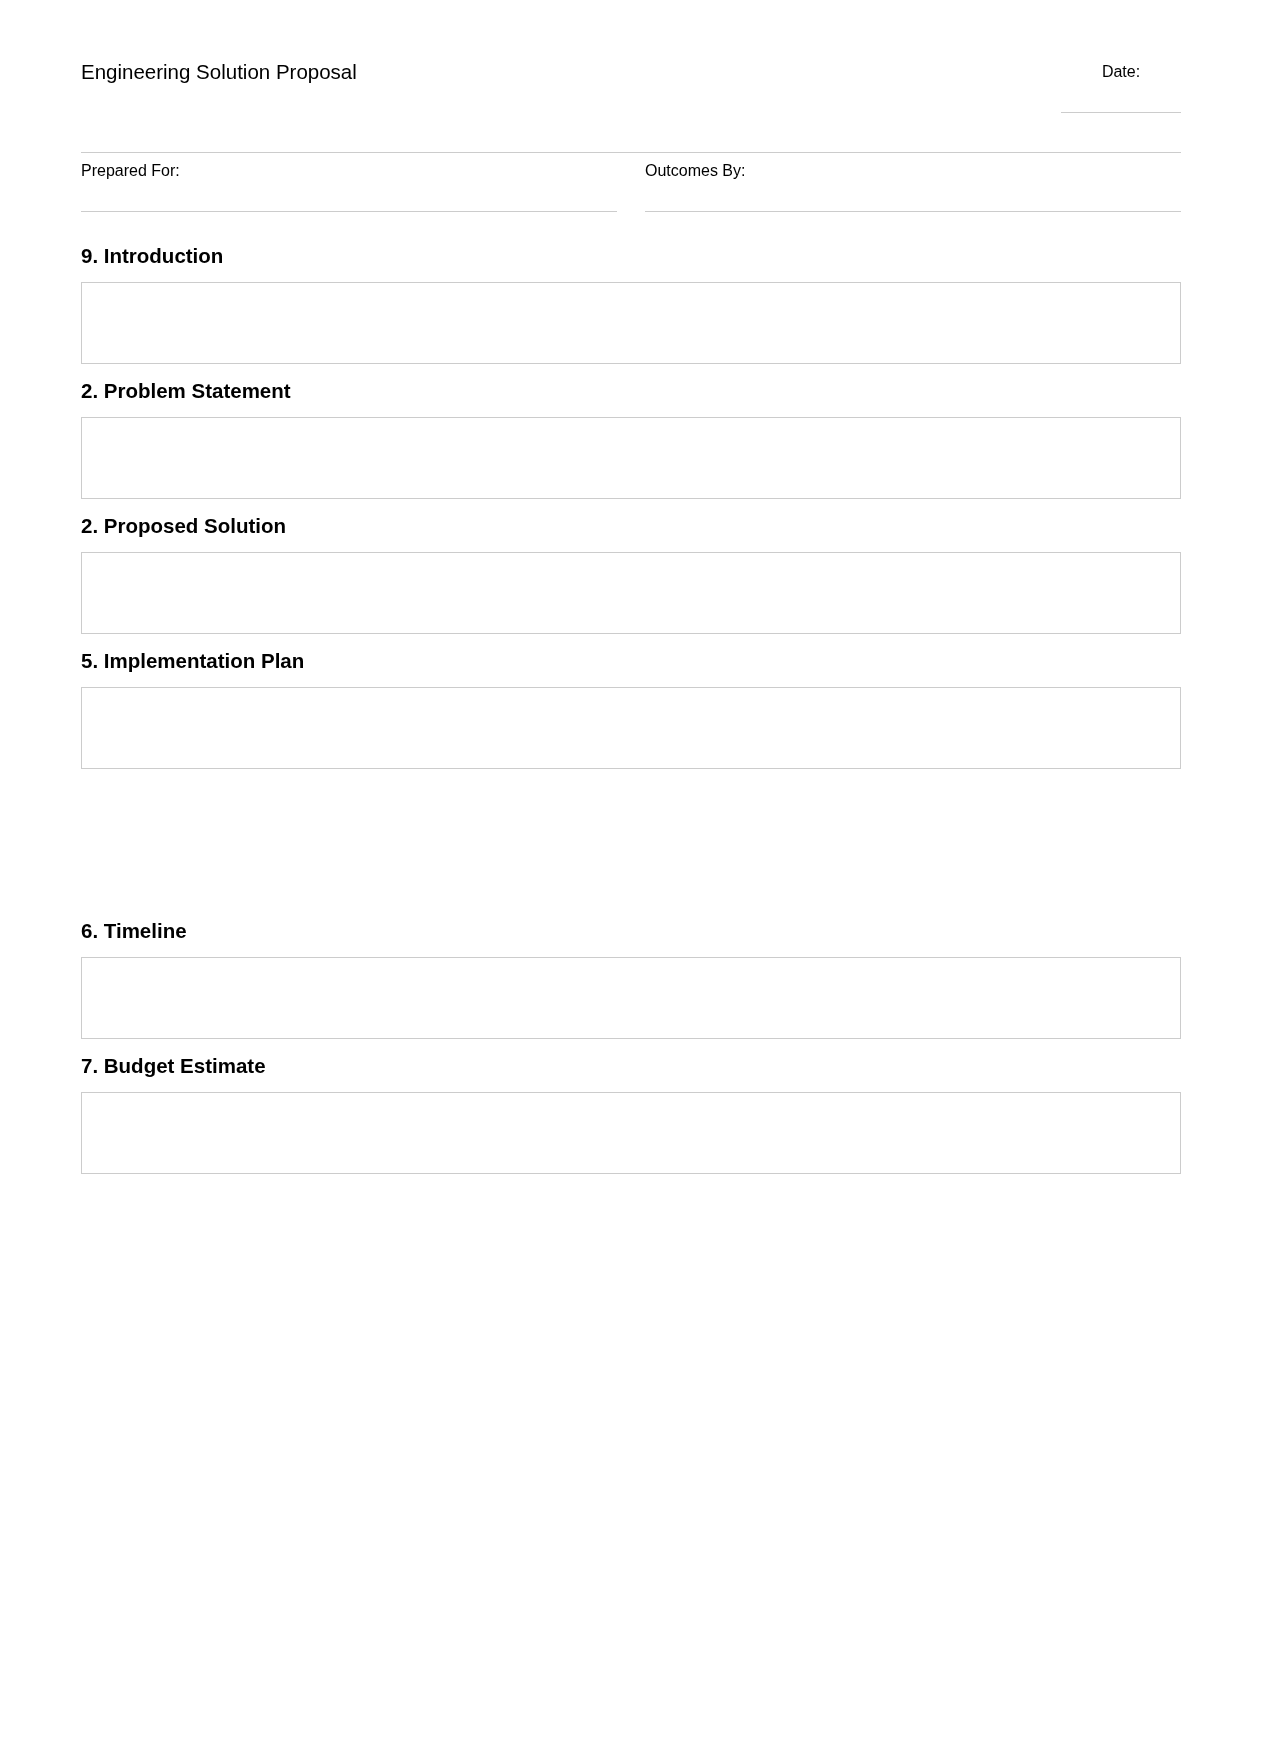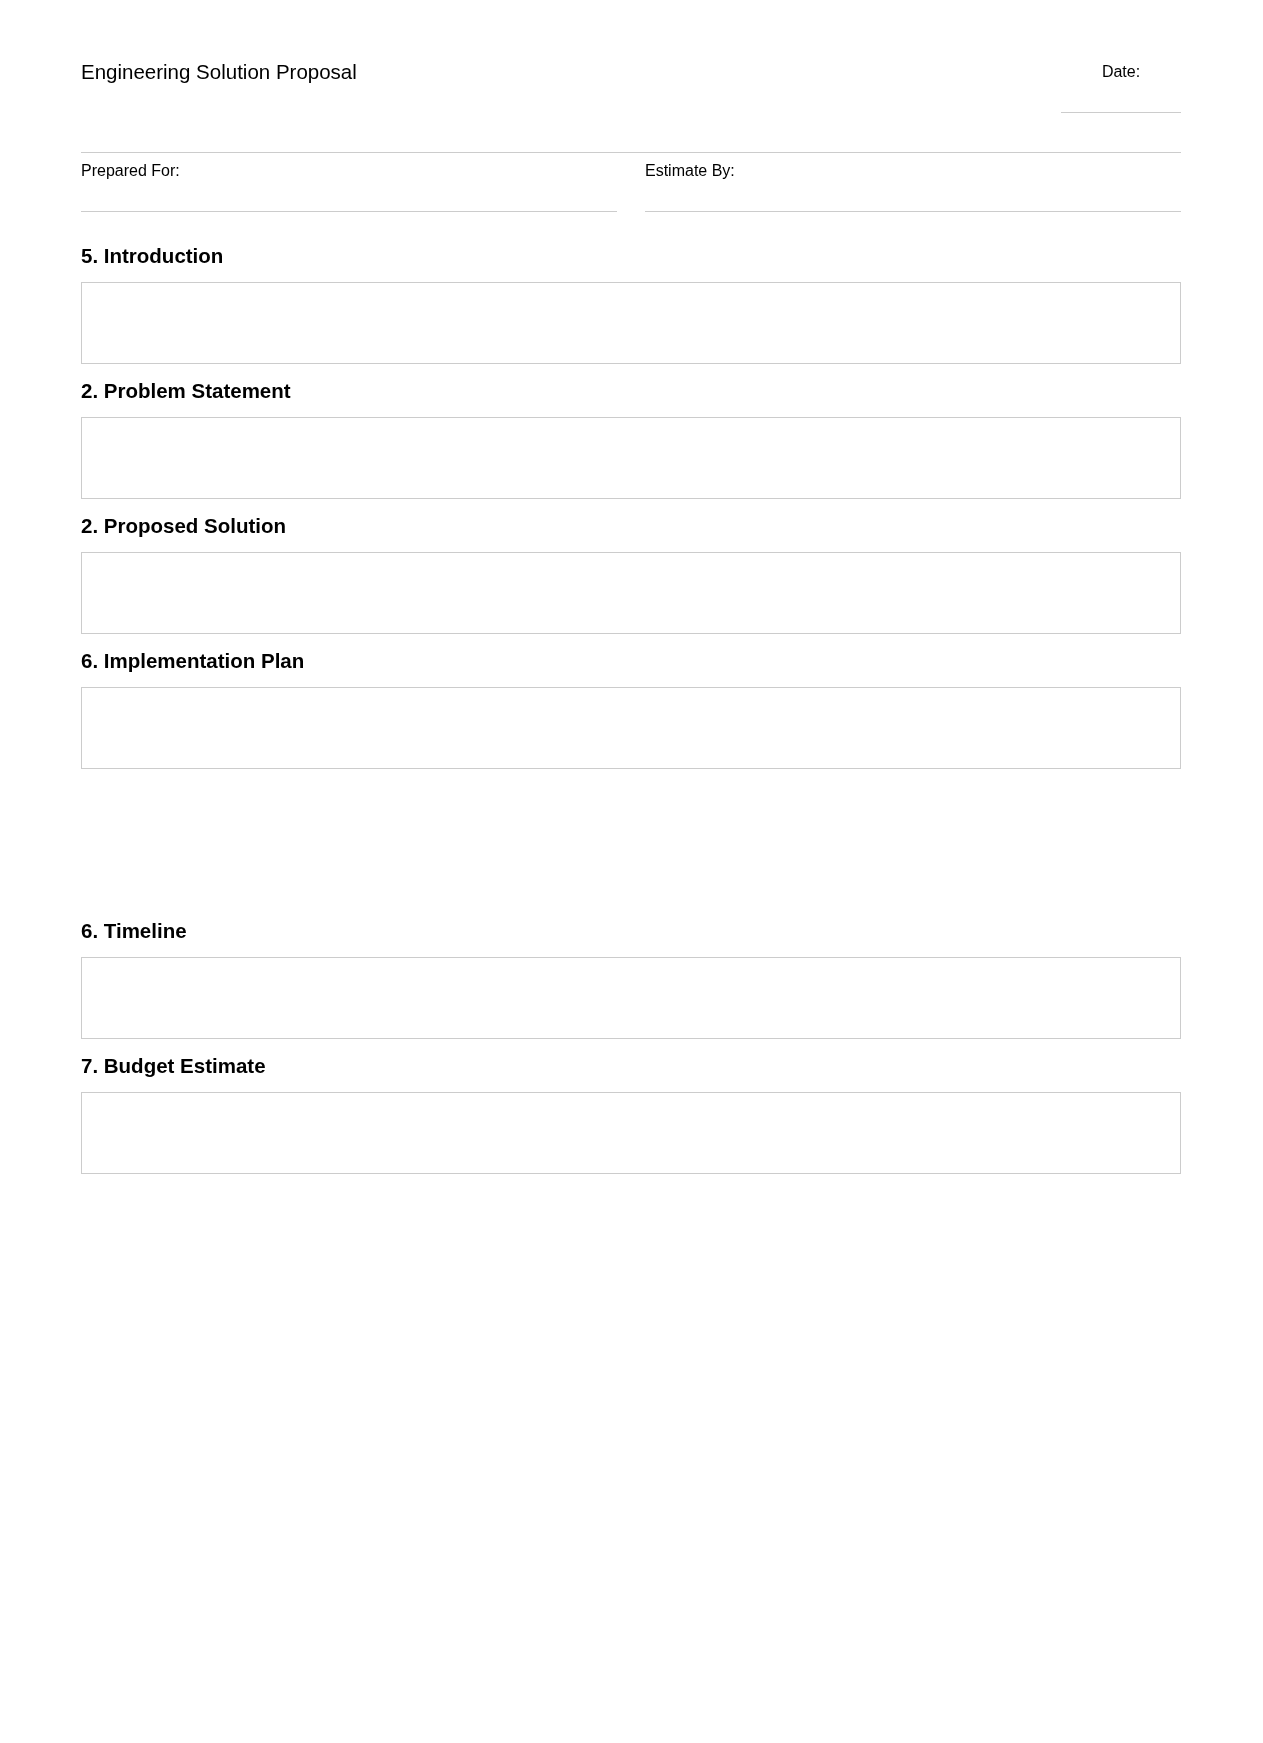--- a/index.html
+++ b/index.html
@@ -33,42 +33,42 @@
     </div>
   </div>
   <div class="divider"></div>
 
   <div class="prepared-row">
     <div class="prep prep-for">
       <span class="prep-label">Prepared For:</span>
       <div class="prep-line"></div>
     </div>
     <div class="prep prep-by">
-      <span class="prep-label">Estimate By:</span>
+      <span class="prep-label">Outcomes By:</span>
       <div class="prep-line"></div>
     </div>
   </div>
 
   <div class="section" style="top:244px;">
-    <h2 class="section-title">5. Introduction</h2>
+    <h2 class="section-title">9. Introduction</h2>
     <div class="section-box"></div>
   </div>
 
   <div class="section" style="top:379px;">
     <h2 class="section-title">2. Problem Statement</h2>
     <div class="section-box"></div>
   </div>
 
   <div class="section" style="top:514px;">
     <h2 class="section-title">2. Proposed Solution</h2>
     <div class="section-box"></div>
   </div>
 
   <div class="section" style="top:649px;">
-    <h2 class="section-title">6. Implementation Plan</h2>
+    <h2 class="section-title">5. Implementation Plan</h2>
     <div class="section-box"></div>
   </div>
 
 
   <div class="section" style="top:919px;">
     <h2 class="section-title">6. Timeline</h2>
     <div class="section-box"></div>
   </div>
 
   <div class="section" style="top:1054px;">

